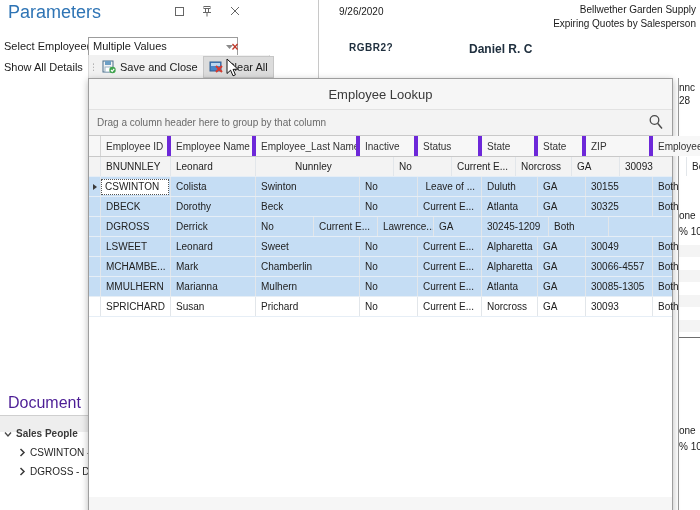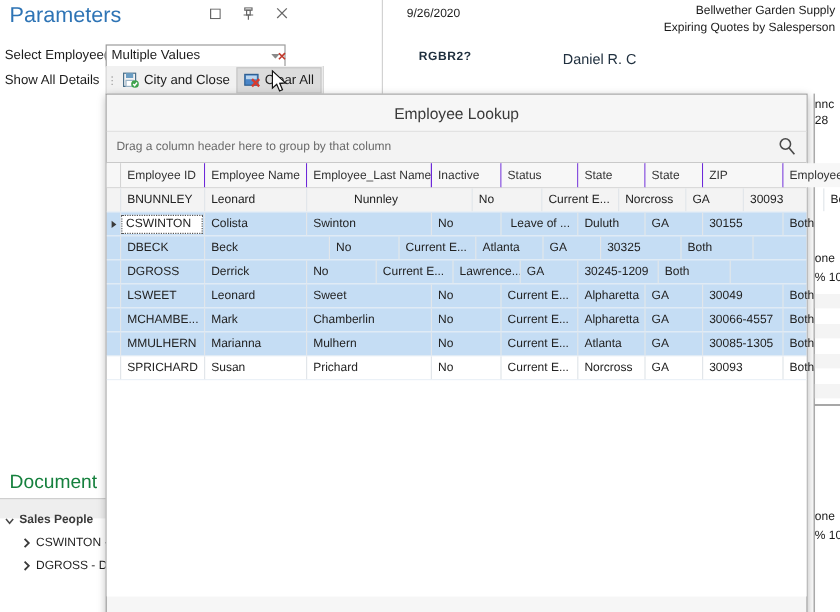--- a/index.html
+++ b/index.html
@@ -24,21 +24,21 @@
   .report-co {
     position: absolute; right: 4px; top: 3px;
     font-size: 10px; color: #1a1a1a; text-align: right; line-height: 14px;
   }
   .report-rowhdr {
     position: absolute; left: 30px; top: 42px;
     font-size: 10px; font-weight: bold; color: #20303f; letter-spacing: .5px;
   }
   .report-rowhdr2 {
     position: absolute; left: 150px; top: 42px;
-    font-size: 12px; font-weight: normal; color: #20303f;
+    font-size: 12px; font-weight: bold; color: #20303f;
   }
   .report-footer-tax {
     position: absolute; left: 142px; top: 496px;
     font-size: 9px; color: #2b2b2b;
   }
 
   
   .frag { position: absolute; font-size: 10px; color: #1a1a1a; white-space: nowrap; }
   .frag.link { color: #1a4fd0; font-weight: bold; }
 
@@ -117,21 +117,21 @@
   .tb-item {
     display: flex; align-items: center; gap: 4px; height: 22px; padding: 0 5px;
     font-size: 11px; color: #1b1b1b; cursor: pointer; white-space: nowrap;
   }
   .tb-item.hover { background: #dcdcdc; border: 1px solid #c6c6c6; }
   .tb-ico { width: 14px; height: 14px; position: relative; flex: 0 0 14px; }
 
   
   .doc-title {
     position: absolute; left: 8px; top: 394px;
-    font-size: 16px; color: #15803d;
+    font-size: 16px; color: #4c1d95;
   }
   .tree { position: absolute; left: 0; top: 424px; width: 95px; }
   .tree-node {
     display: flex; align-items: center; height: 19px; font-size: 10px;
     color: #1f1f1f; white-space: nowrap;
   }
   .tree-node.root { font-weight: bold; color: #3a3a3a; }
   .tw {
     width: 16px; flex: 0 0 16px; display: flex; align-items: center; justify-content: center;
     color: #555; font-size: 9px; cursor: pointer;
@@ -166,21 +166,21 @@
   }
 
   
   .grid { background: #ffffff; border-top: 1px solid #c9c9c9; }
   .grid-head {
     display: flex; height: 21px; background: #f7f7f7;
     border-bottom: 1px solid #c9c9c9;
   }
   .th {
     font-size: 10px; color: #333; display: flex; align-items: center;
-    padding-left: 5px; border-right: 1px solid #6d28d9;
+    padding-left: 5px; border-right: 4px solid #6d28d9;
     background: #f7f7f7; overflow: hidden; white-space: nowrap;
     cursor: pointer;
   }
   .gutter { flex: 0 0 12px; border-right: 1px solid #d4d4d4; background: #f7f7f7; }
 
   .tr { display: flex; height: 20px; border-bottom: 1px solid #e6eef6; }
   .tr.sel { background: #c5ddf4; }
   .tr.plain { background: #ffffff; }
   .tr.alt { background: #f3f3f3; }
   .td {
@@ -293,21 +293,21 @@
       <div class="tb-item">
         <span class="tb-ico">
           <svg width="14" height="14" viewBox="0 0 14 14">
             <rect x="1" y="1" width="10" height="11" fill="#f3f3f3" stroke="#4a6f8a"></rect>
             <rect x="3" y="1" width="6" height="4" fill="#6c9ec4"></rect>
             <rect x="3" y="7" width="6" height="5" fill="#ffffff" stroke="#9ab3c6"></rect>
             <circle cx="10.5" cy="10" r="3.2" fill="#3fa34d"></circle>
             <path d="M9 10 L10.2 11.3 L12.2 8.8" fill="none" stroke="#ffffff" stroke-width="1.2"></path>
           </svg>
         </span>
-        <span>City and Close</span>
+        <span>Save and Close</span>
       </div>
 
       <div class="tb-item hover">
         <span class="tb-ico">
           <svg width="14" height="14" viewBox="0 0 14 14">
             <rect x="1" y="2" width="11" height="9" fill="#4a86c8" stroke="#2f5f92"></rect>
             <rect x="2" y="3" width="9" height="3" fill="#bcd6ee"></rect>
             <path d="M7 6 L13 12 M13 6 L7 12" stroke="#d83a2e" stroke-width="2"></path>
           </svg>
         </span>
@@ -398,20 +398,21 @@
             <div class="td" style="flex: 0 0 58px;">No</div>
             <div class="td rt" style="flex: 0 0 64px;">Leave of ...</div>
             <div class="td" style="flex: 0 0 56px;">Duluth</div>
             <div class="td" style="flex: 0 0 48px;">GA</div>
             <div class="td" style="flex: 0 0 67px;">30155</div>
             <div class="td" style="flex: 0 0 60px;">Both</div>
           </div>
           <div class="tr sel">
             <div class="row-ind"></div>
             <div class="td" style="flex: 0 0 70px;">DBECK</div>
+            <div class="td" style="flex: 0 0 85px;">Dorothy</div>
             <div class="td" style="flex: 0 0 104px;">Beck</div>
             <div class="td" style="flex: 0 0 58px;">No</div>
             <div class="td" style="flex: 0 0 64px;">Current E...</div>
             <div class="td" style="flex: 0 0 56px;">Atlanta</div>
             <div class="td" style="flex: 0 0 48px;">GA</div>
             <div class="td" style="flex: 0 0 67px;">30325</div>
             <div class="td" style="flex: 0 0 60px;">Both</div>
           </div>
           <div class="tr sel">
             <div class="row-ind"></div>

